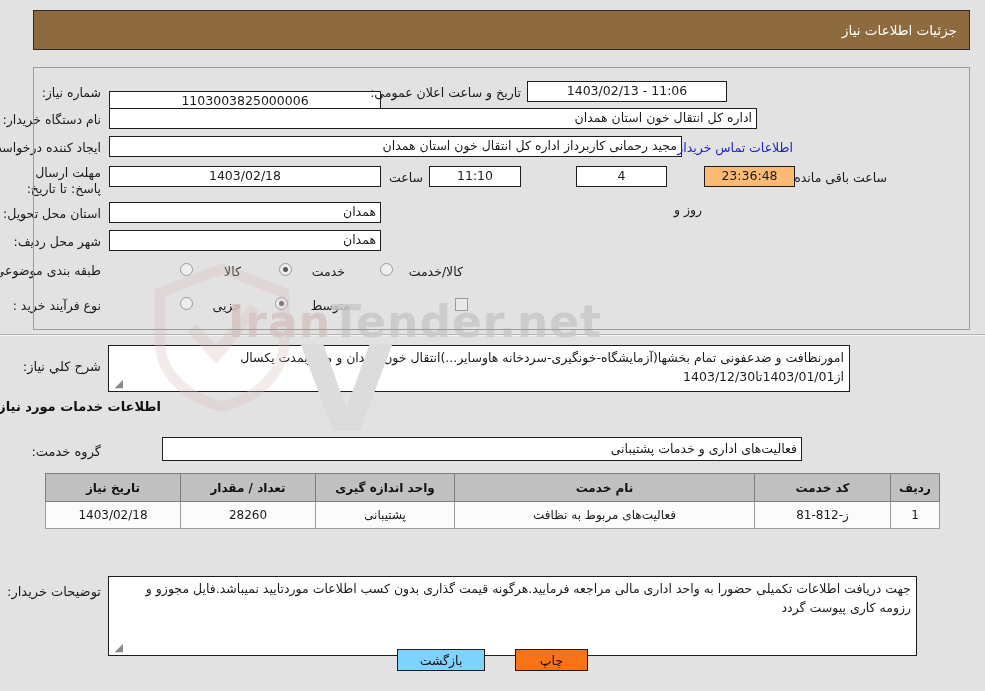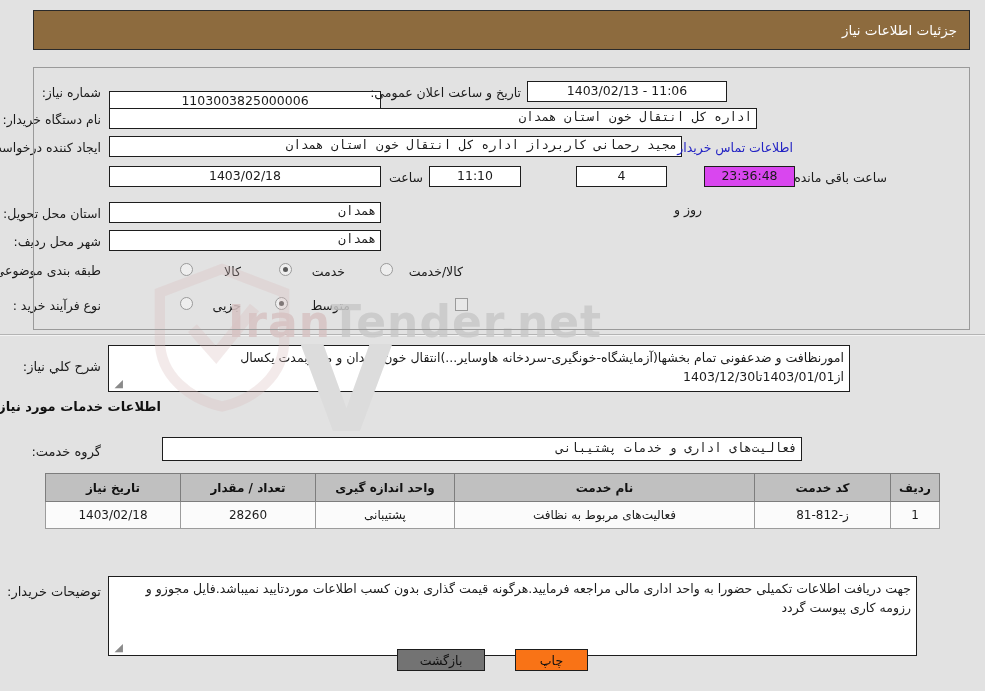--- a/index.html
+++ b/index.html
@@ -104,23 +104,23 @@
     background: #ffffff;
     box-sizing: border-box;
     font-size: 12.5px;
     color: #1b1b1b;
     line-height: 18px;
     padding: 0 4px;
     height: 21px;
     white-space: nowrap;
     overflow: hidden;
   }
-  .fld.right  { text-align: right; font-family: Liberation Mono, monospace; }
+  .fld.right  { text-align: right; }
   .fld.ltr    { direction: ltr; text-align: center; }
-  .fld.cream  { background: #d946ef; }
+  .fld.cream  { background: #fdba74; }
 
   .link {
     position: absolute;
     font-size: 12.5px;
     color: #2323c4;
     white-space: nowrap;
     cursor: pointer;
   }
 
   
@@ -230,21 +230,21 @@
     box-sizing: border-box;
     font-size: 12.5px;
     color: #111;
     display: flex;
     align-items: center;
     justify-content: center;
     cursor: pointer;
     z-index: 11;
   }
   .btn.print  { background: #f97316; }
-  .btn.back   { background: #737373; }
+  .btn.back   { background: #7dd3fc; }
 </style>
 </head>
 <body>
 
 <div id="page">
 
   <div class="watermark">
     <svg class="wm-shield" viewBox="0 0 100 100">
       <path d="M50 4 L92 20 V52 C92 76 72 92 50 97 C28 92 8 76 8 52 V20 Z" fill="none" stroke="#d9bdbd" stroke-width="7"></path>
       <path d="M30 44 L46 62 L72 30" fill="none" stroke="#d9bdbd" stroke-width="8"></path>
@@ -267,20 +267,21 @@
   <div class="lbl" style="right:464px; top:85px;">تاریخ و ساعت اعلان عمومی:</div>
   <div class="fld ltr" style="right:258px; top:81px; width:200px;">1403/02/13 - 11:06</div>
 
   <div class="lbl" style="right:884px; top:112px;">نام دستگاه خریدار:</div>
   <div class="fld right" style="right:228px; top:108px; width:648px;">اداره کل انتقال خون استان همدان</div>
 
   <div class="lbl" style="right:884px; top:140px;">ایجاد کننده درخواست:</div>
   <div class="fld right" style="right:303px; top:136px; width:573px;">مجید رحمانی کاربرداز اداره کل انتقال خون استان همدان</div>
   <div class="link" style="right:192px; top:140px;">اطلاعات تماس خریدار</div>
 
+  <div class="lbl" style="right:884px; top:165px; line-height:16px; white-space:normal; width:92px; text-align:right;">مهلت ارسال پاسخ: تا تاریخ:</div>
   <div class="fld ltr" style="right:604px; top:166px; width:272px;">1403/02/18</div>
   <div class="lbl" style="right:562px; top:170px;">ساعت</div>
   <div class="fld ltr" style="right:464px; top:166px; width:92px;">11:10</div>
   <div class="fld ltr" style="right:318px; top:166px; width:91px;">4</div>
   <div class="lbl" style="right:283px; top:170px;margin-top:32px;">روز و</div>
   <div class="fld ltr cream" style="right:190px; top:166px; width:91px;">23:36:48</div>
   <div class="lbl" style="right:98px; top:170px;">ساعت باقی مانده</div>
 
   <div class="lbl" style="right:884px; top:206px;">استان محل تحویل:</div>
   <div class="fld right" style="right:604px; top:202px; width:272px;">همدان</div>

